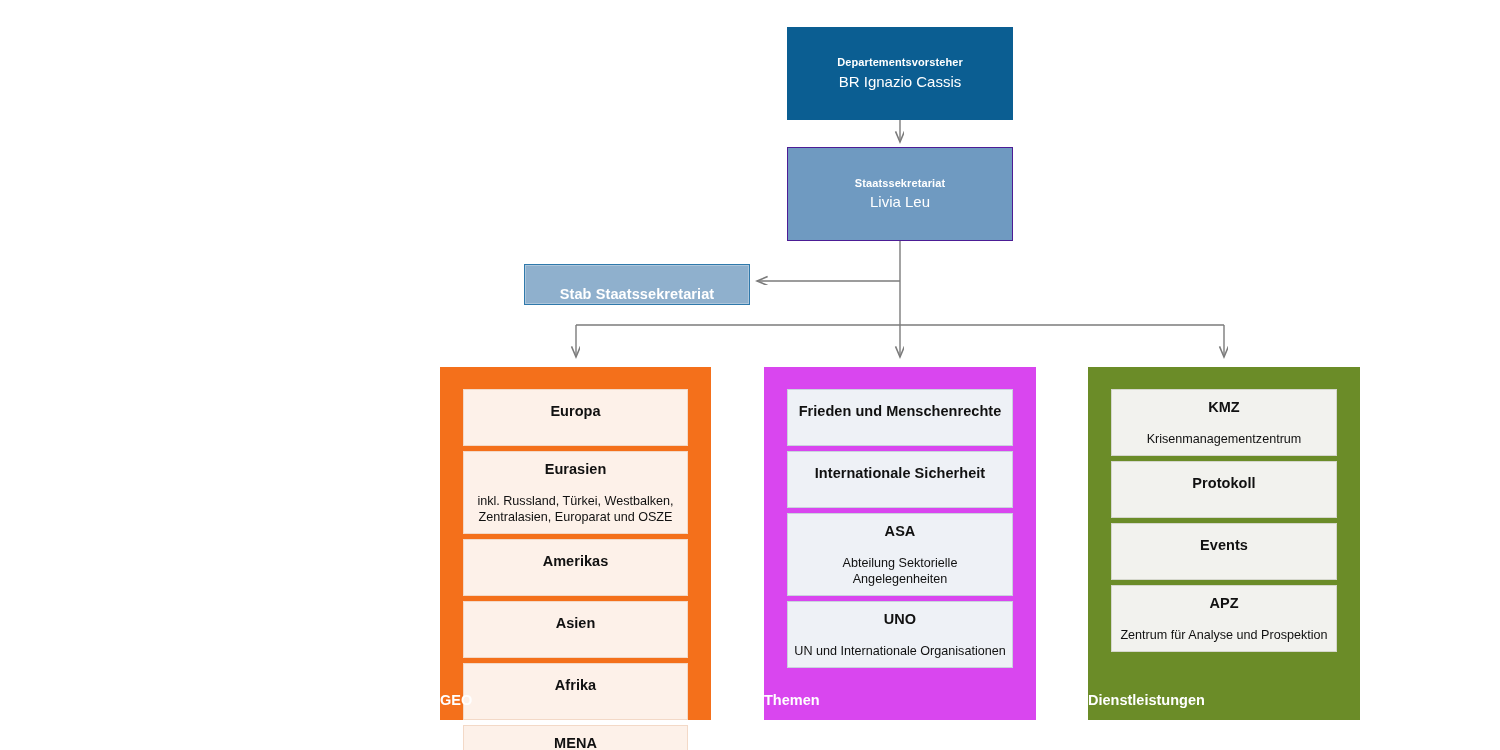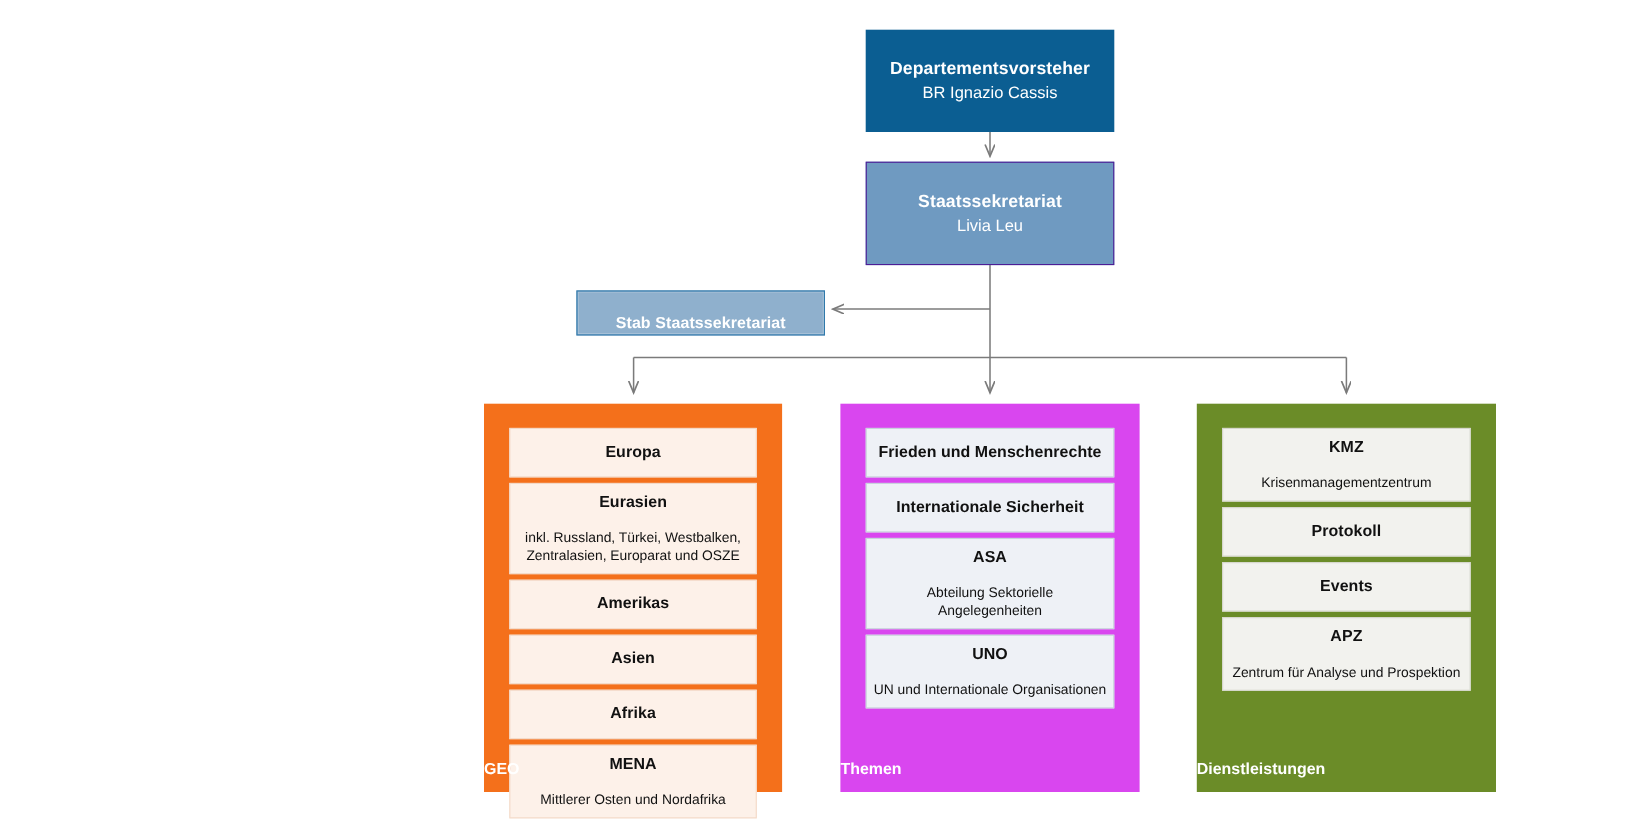--- a/index.html
+++ b/index.html
@@ -36,21 +36,21 @@
     display: flex;
     flex-direction: column;
     align-items: center;
     justify-content: center;
     text-align: center;
     color: #ffffff;
     line-height: 1.32;
   }
   .top-box .title {
     font-weight: bold;
-    font-size: 16px;
+    font-size: 11px;
     letter-spacing: .1px;
   }
   .top-box .person {
     font-weight: normal;
     font-size: 15px;
     margin-top: 2px;
   }
 
   #box-departementsvorsteher {
     left: 787px;
@@ -126,21 +126,21 @@
     font-size: 12.6px;
     margin-top: 14px;
   }
 
   
   #column-geo    .unit { background: #fdf1e9; border-color: #f3d9c7; }
   #column-themen .unit { background: #eef1f6; border-color: #c9d2dd; }
   #column-dienst .unit { background: #f2f2ee; border-color: #d5d7cc; }
 
   
-  .unit.one-line { padding-top: 12px; padding-bottom: 12px; }
+  .unit.one-line { padding-top: 12px; padding-bottom: 24px; }
 </style>
 </head>
 <body>
 
 <div id="chart-root">
 
   <svg id="connectors" viewBox="0 0 1500 750" xmlns="http://www.w3.org/2000/svg">
     <defs>
       <marker id="arrow" markerWidth="9" markerHeight="9" refX="7.6" refY="3.2" orient="auto" markerUnits="strokeWidth">
         <path d="M0,0 L7.6,3.2 L0,6.4" fill="none" stroke="#7b7b7b" stroke-width="1.1"></path>

